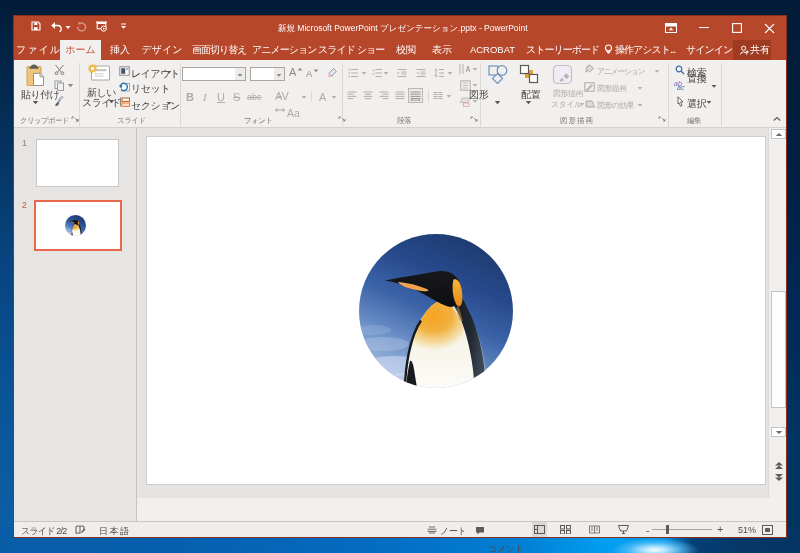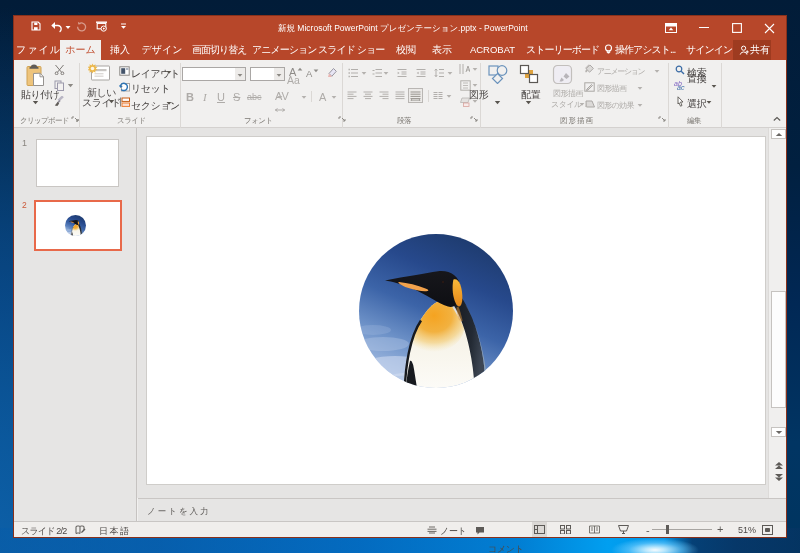--- a/index.html
+++ b/index.html
@@ -211,21 +211,21 @@
     <div class="abs dis" style="left:189px;top:31px;font-size:11px;font-style:italic;font-family:'Liberation Serif',serif">I</div>
     <div class="abs dis" style="left:203px;top:31px;font-size:11px;text-decoration:underline">U</div>
     <div class="abs dis" style="left:219px;top:31px;font-size:11px;text-decoration:line-through">S</div>
     <div class="abs dis" style="left:233px;top:32px;font-size:9px;text-decoration:line-through">abc</div>
     <div class="abs dis" style="left:261px;top:30px;font-size:11px">AV<br><svg width="10" height="4" viewBox="0 0 10 4" style="margin-top:-2px">
           <path d="M0,2 h10 M2.5,0.5 L0.5,2 l2,1.5 M7.5,0.5 L9.5,2 l-2,1.5" stroke="#aeaba8" fill="none"></path>
         </svg></div>
     <svg class="abs" style="left:263px;top:35px" width="6" height="5" viewBox="0 0 6 5">
         <path d="M0.6,1 L3,3.8 L5.4,1 Z" fill="#b4b1ae"></path>
       </svg>
-    <div class="abs dis" style="left:273px;top:14px;font-size:10.5px">Aa</div>
+    <div class="abs dis" style="left:273px;top:47px;font-size:10.5px">Aa</div>
     <svg class="abs" style="left:287px;top:35px" width="6" height="5" viewBox="0 0 6 5">
         <path d="M0.6,1 L3,3.8 L5.4,1 Z" fill="#b4b1ae"></path>
       </svg>
     <div class="abs" style="left:297px;top:31px;width:1px;height:11px;background:#dbd8d5"></div>
     <div class="abs dis" style="left:305px;top:31px;font-size:11px">A</div>
     <svg class="abs" style="left:317px;top:35px" width="6" height="5" viewBox="0 0 6 5">
         <path d="M0.6,1 L3,3.8 L5.4,1 Z" fill="#b4b1ae"></path>
       </svg>
     <div class="glabel" style="left:230px;letter-spacing:-.5px">フォント</div>
     <svg class="abs launch" style="left:324px" width="8" height="8" viewBox="0 0 8 8" fill="none" stroke="#8c8984" stroke-width="1">
@@ -500,23 +500,20 @@
         <svg class="abs" style="left:4.5px;top:333px" width="10" height="9" viewBox="0 0 10 9">
             <path d="M1,4.5 L5,1 L9,4.5 Z M1,8 L5,4.5 L9,8 Z" fill="#5d5a57"></path>
           </svg>
         <svg class="abs" style="left:4.5px;top:345px" width="10" height="9" viewBox="0 0 10 9">
             <path d="M1,1 L5,4.5 L9,1 Z M1,4.5 L5,8 L9,4.5 Z" fill="#5d5a57"></path>
           </svg>
       </div>
     </div>
   </div>
   <div id="notesl"></div>
-  <div id="notes">
-      <div class="abs" style="left:9px;top:7px;font-size:8.5px;color:#5d5a57;letter-spacing:2px">ノートを入力</div>
-    </div>
   <div id="statusbar">
     <div class="abs" style="left:7px;top:3px;letter-spacing:-.8px">スライド 2/2</div>
     <svg class="abs" style="left:61px;top:3px" width="11" height="10" viewBox="0 0 11 10" fill="none" stroke="#5d5a57">
         <path d="M1,1.5 C2.5,0.8 4,0.8 5,1.5 V8.5 C4,7.8 2.5,7.8 1,8.5 Z M5,1.5 C6,0.8 7.5,0.8 9,1.5 V5"></path>
         <path d="M6.5,6.5 L9.5,3.5 l1,1 L7.5,7.5 l-1.4,0.4 Z" fill="#5d5a57" stroke="none"></path>
       </svg>
     <div class="abs" style="left:85px;top:3px;letter-spacing:1.5px">日本語</div>
     <svg class="abs" style="left:413px;top:4px" width="10" height="8" viewBox="0 0 10 8" stroke="#5d5a57">
         <path d="M2,1 h6 M0.5,3.2 h9 M0.5,5.4 h9 M2,7 h6" stroke-width="0.9"></path>
       </svg>

